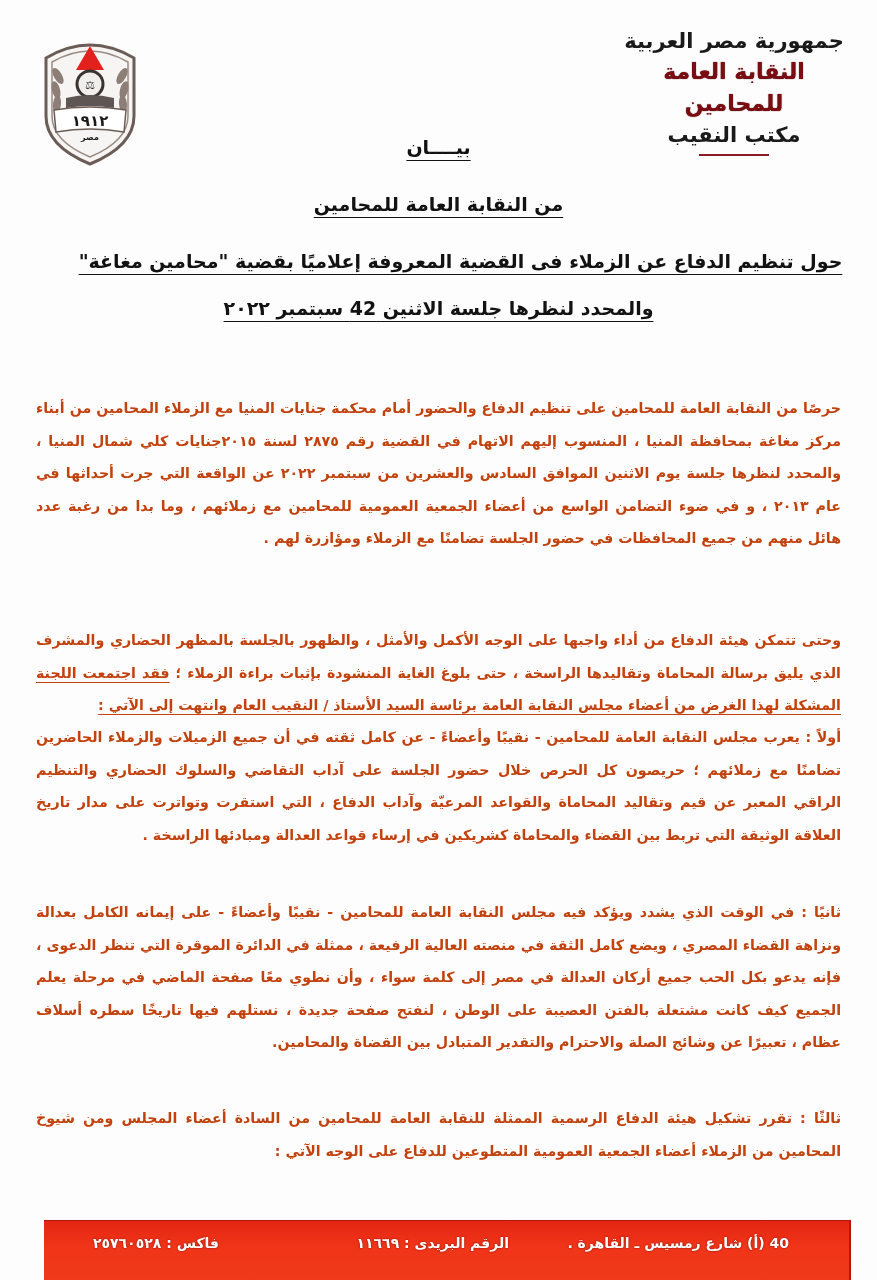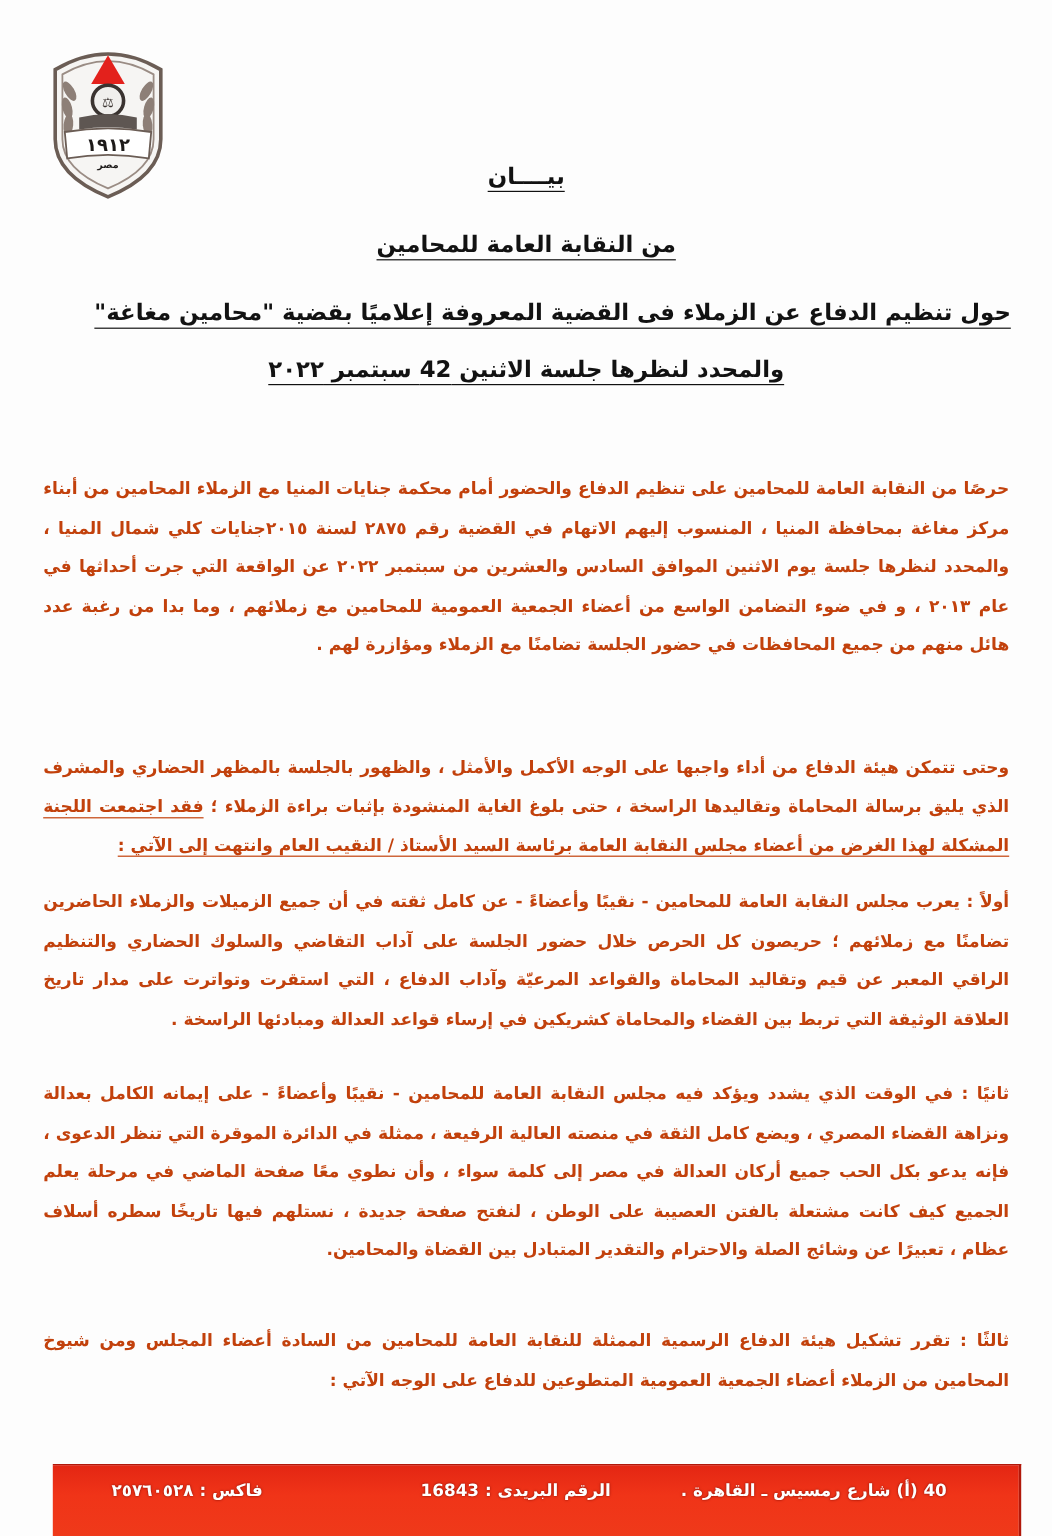--- a/index.html
+++ b/index.html
@@ -90,21 +90,21 @@
     font-family: "DejaVu Sans", sans-serif;
     font-weight: bold;
     font-size: 14.2px;
     line-height: 32.5px;
     text-align: justify;
     text-align-last: right;
     color: #c2410c;
   }
   .p1 { top: 378px; }
   .p2 { top: 582px; margin-top: 42px; }
-  .p3 { top: 722px; }
+  .p3 { top: 707px; }
   .p4 { top: 882px; }
   .p5 { top: 1088px; }
   .ul { text-decoration: underline; text-underline-offset: 4px; }
 
   
   .footer {
     position: absolute;
     left: 44px;
     right: 26px;
     top: 1220px;
@@ -153,35 +153,41 @@
       <text x="54" y="61" text-anchor="middle" font-family="DejaVu Sans, sans-serif" font-size="11" font-weight="bold" fill="#3a3330">⚖</text>
 
       <path d="M30 70 Q54 64 78 70 L78 80 Q54 76 30 80 Z" fill="#5e5652"></path>
 
       <path d="M18 82 Q54 76 90 82 L88 104 Q54 98 20 104 Z" fill="#ffffff" stroke="#6b5d55" stroke-width="1.5"></path>
       <text x="54" y="98" text-anchor="middle" font-family="DejaVu Sans, sans-serif" font-size="15" font-weight="bold" fill="#1d1a19">١٩١٢</text>
       <text x="54" y="112" text-anchor="middle" font-family="DejaVu Sans, sans-serif" font-size="8" font-weight="bold" fill="#1d1a19">مصر</text>
     </svg>
   </div>
 
+  <div class="letterhead">
+    <div class="lh-line1">جمهورية مصر العربية</div>
+    <div class="lh-line2">النقابة العامة للمحامين</div>
+    <div class="lh-line3">مكتب النقيب</div>
+    <div class="lh-rule"></div>
+  </div>
 
   <div class="title t-from">من النقابة العامة للمحامين</div>
   <div class="title t-bayan">بيــــان</div>
   <div class="title t-about1">حول تنظيم الدفاع عن الزملاء فى القضية المعروفة إعلاميًا بقضية "محامين مغاغة"</div>
   <div class="title t-about2">والمحدد لنظرها جلسة الاثنين 42 سبتمبر ٢٠٢٢</div>
 
   <p class="para p1">حرصًا من النقابة العامة للمحامين على تنظيم الدفاع والحضور أمام محكمة جنايات المنيا مع الزملاء المحامين من أبناء مركز مغاغة بمحافظة المنيا ، المنسوب إليهم الاتهام في القضية رقم ٢٨٧٥ لسنة ٢٠١٥جنايات كلي شمال المنيا ، والمحدد لنظرها جلسة يوم الاثنين الموافق السادس والعشرين من سبتمبر ٢٠٢٢ عن الواقعة التي جرت أحداثها في عام ٢٠١٣ ، و في ضوء التضامن الواسع من أعضاء الجمعية العمومية للمحامين مع زملائهم ، وما بدا من رغبة عدد هائل منهم من جميع المحافظات في حضور الجلسة تضامنًا مع الزملاء ومؤازرة لهم .</p>
 
   <p class="para p2"><span>وحتى تتمكن هيئة الدفاع من أداء واجبها على الوجه الأكمل والأمثل ، والظهور بالجلسة بالمظهر الحضاري والمشرف الذي يليق برسالة المحاماة وتقاليدها الراسخة ، حتى بلوغ الغاية المنشودة بإثبات براءة الزملاء ؛ </span><span class="ul">فقد اجتمعت اللجنة المشكلة لهذا الغرض من أعضاء مجلس النقابة العامة برئاسة السيد الأستاذ / النقيب العام وانتهت إلى الآتي :</span></p>
 
   <p class="para p3">أولاً : يعرب مجلس النقابة العامة للمحامين - نقيبًا وأعضاءً - عن كامل ثقته في أن جميع الزميلات والزملاء الحاضرين تضامنًا مع زملائهم ؛ حريصون كل الحرص خلال حضور الجلسة على آداب التقاضي والسلوك الحضاري والتنظيم الراقي المعبر عن قيم وتقاليد المحاماة والقواعد المرعيّة وآداب الدفاع ، التي استقرت وتواترت على مدار تاريخ العلاقة الوثيقة التي تربط بين القضاء والمحاماة كشريكين في إرساء قواعد العدالة ومبادئها الراسخة .</p>
 
   <p class="para p4">ثانيًا : في الوقت الذي يشدد ويؤكد فيه مجلس النقابة العامة للمحامين - نقيبًا وأعضاءً - على إيمانه الكامل بعدالة ونزاهة القضاء المصري ، ويضع كامل الثقة في منصته العالية الرفيعة ، ممثلة في الدائرة الموقرة التي تنظر الدعوى ، فإنه يدعو بكل الحب جميع أركان العدالة في مصر إلى كلمة سواء ، وأن نطوي معًا صفحة الماضي في مرحلة يعلم الجميع كيف كانت مشتعلة بالفتن العصيبة على الوطن ، لنفتح صفحة جديدة ، نستلهم فيها تاريخًا سطره أسلاف عظام ، تعبيرًا عن وشائج الصلة والاحترام والتقدير المتبادل بين القضاة والمحامين.</p>
 
   <p class="para p5">ثالثًا : تقرر تشكيل هيئة الدفاع الرسمية الممثلة للنقابة العامة للمحامين من السادة أعضاء المجلس ومن شيوخ المحامين من الزملاء أعضاء الجمعية العمومية المتطوعين للدفاع على الوجه الآتي :</p>
 
   <div class="footer">
     <span class="footer-item f-address">40 (أ) شارع رمسيس ـ القاهرة .</span>
-    <span class="footer-item f-postal">الرقم البريدى : 16843</span>
+    <span class="footer-item f-postal">الرقم البريدى : ١١٦٦٩</span>
     <span class="footer-item f-fax">فاكس : ٢٥٧٦٠٥٢٨</span>
   </div>
 
 </div>
 
 </body></html>

